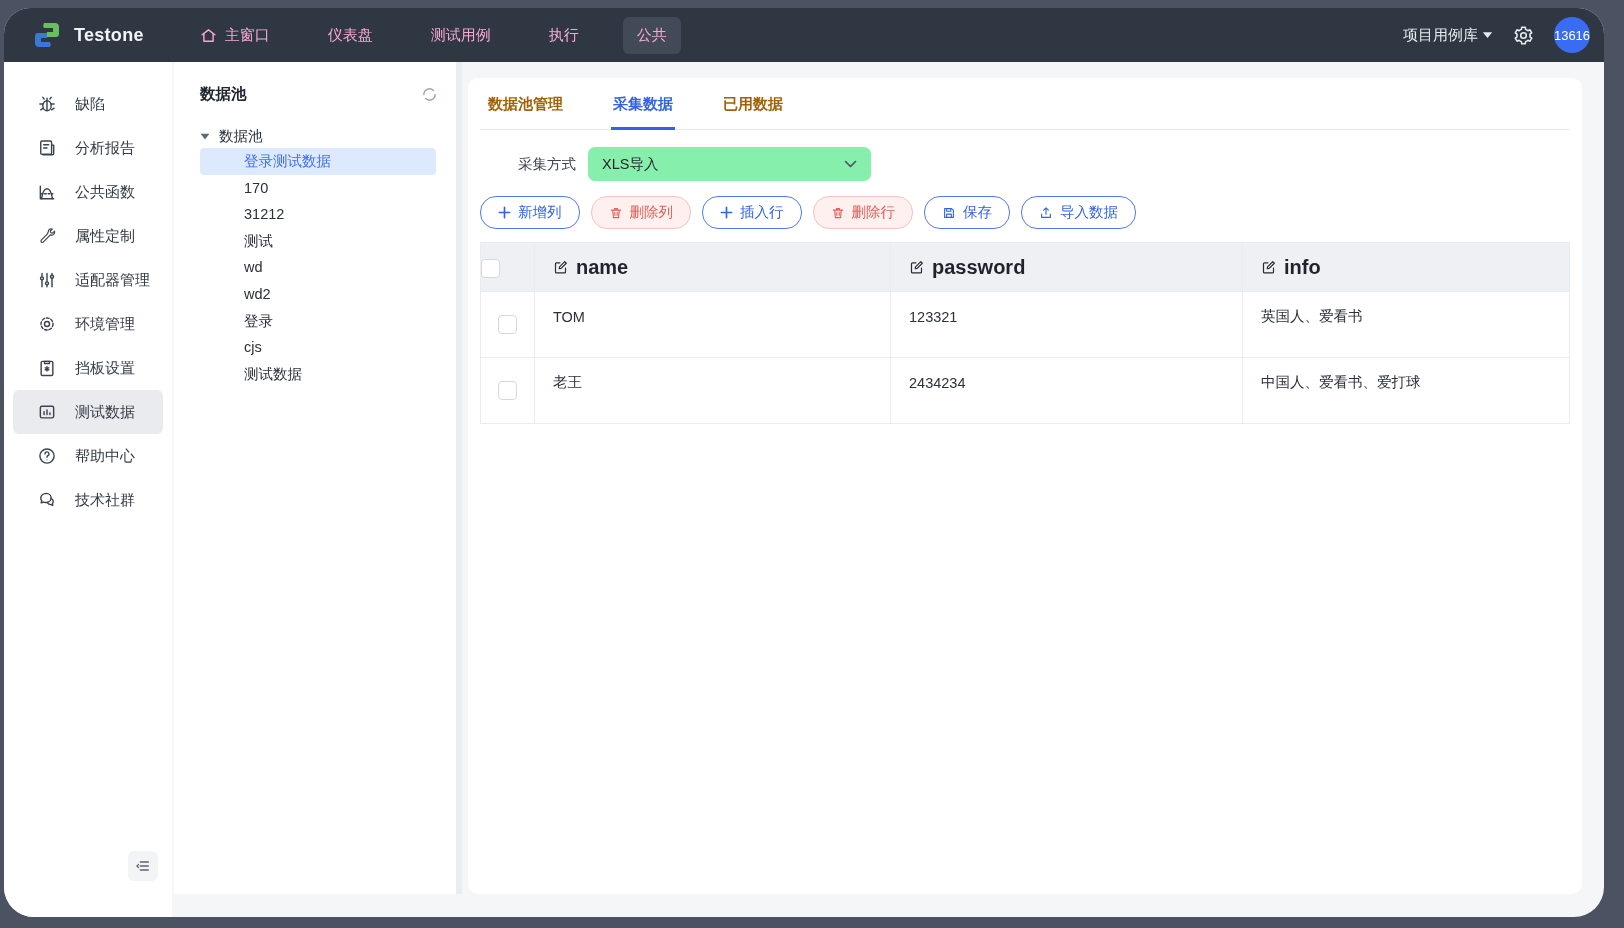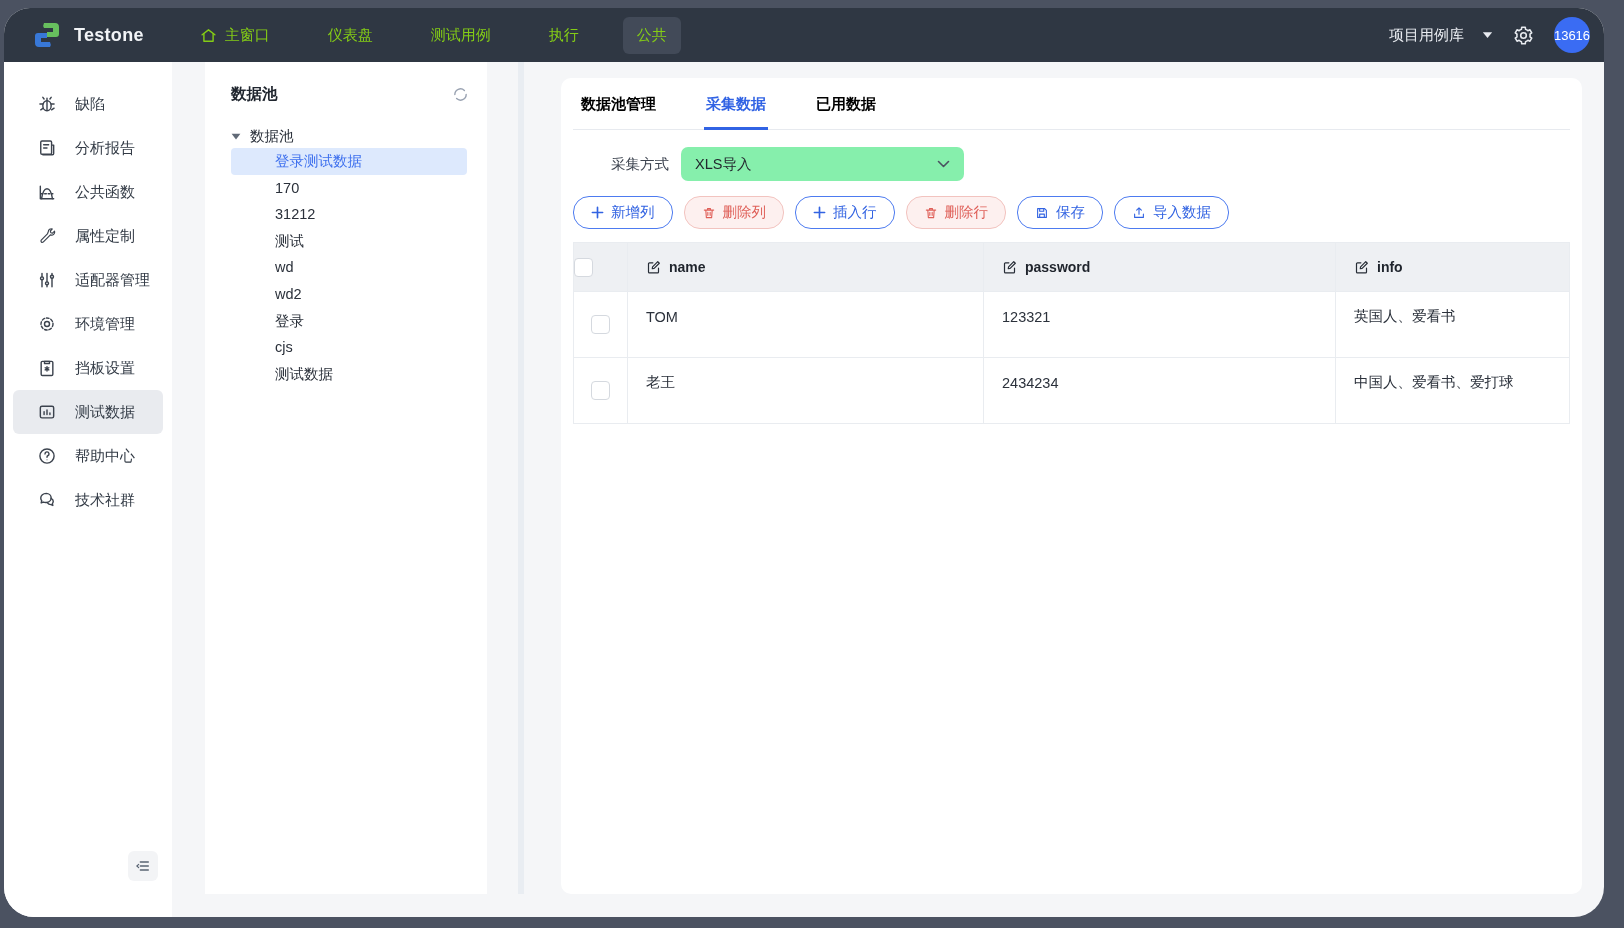--- a/index.html
+++ b/index.html
@@ -17,32 +17,32 @@
   
   .navbar{
     height:54px;flex-shrink:0;background:#2f3743;display:flex;align-items:center;
     padding:0 14px 0 28px;color:#e8ebf0;
   }
   .brand{display:flex;align-items:center;gap:12px;}
   .brand-name{font-size:18px;font-weight:600;color:#f2f4f7;letter-spacing:.3px;}
   .nav-menu{display:flex;align-items:center;margin-left:42px;gap:30px;}
   .nav-item{
     display:flex;align-items:center;gap:8px;padding:9px 14px;border-radius:6px;
-    font-size:15px;color:#84cc16;cursor:pointer;white-space:nowrap;
+    font-size:15px;color:#f9a8d4;cursor:pointer;white-space:nowrap;
   }
   .nav-item.active{background:#424a58;}
   .nav-right{margin-left:auto;display:flex;align-items:center;gap:20px;}
-  .project-select{display:flex;align-items:center;gap:18px;font-size:15px;cursor:pointer;}
+  .project-select{display:flex;align-items:center;gap:4px;font-size:15px;cursor:pointer;}
   .avatar{
     width:36px;height:36px;border-radius:50%;background:#3a6cf3;color:#fff;
     font-size:13px;display:flex;align-items:center;justify-content:center;
     overflow:hidden;flex-shrink:0;
   }
   
-  .content{flex:1;display:flex;min-height:0;gap:31px;}
+  .content{flex:1;display:flex;min-height:0;}
   
   .sidebar{width:168px;background:#fff;padding-top:20px;position:relative;flex-shrink:0;}
   .side-item{
     height:44px;display:flex;align-items:center;gap:18px;
     margin:0 9px;padding:0 8px 0 24px;border-radius:6px;
     font-size:15px;color:#333b46;cursor:pointer;white-space:nowrap;
   }
   .side-item.selected{background:#e9ebef;}
   .side-item .icn{color:#3c434e;display:flex;}
   .collapse-btn{
@@ -65,21 +65,21 @@
     height:26.6px;line-height:26.6px;padding-left:44px;margin-right:2px;
     font-size:14.5px;color:#2a303a;border-radius:4px;cursor:pointer;
     white-space:nowrap;overflow:hidden;
   }
   .tree-item.selected{background:#dde9fd;color:#3e70ee;}
   .scroll-strip{width:6px;background:#e9edf2;margin-bottom:23px;flex-shrink:0;}
   
   .main-wrap{flex:1;padding:16px 22px 23px 6px;min-width:0;box-sizing:border-box;}
   .card{background:#fff;height:100%;border-radius:10px;padding:0 12px;box-sizing:border-box;}
   .tabs-bar{display:flex;gap:46px;padding:0 6px;border-bottom:1px solid #e7eaef;}
-  .tab{padding:17px 2px 13px;font-size:15px;color:#000000;font-weight:600;cursor:pointer;border-bottom:3px solid transparent;margin-bottom:-1px;}
+  .tab{padding:17px 2px 13px;font-size:15px;color:#a16207;font-weight:600;cursor:pointer;border-bottom:3px solid transparent;margin-bottom:-1px;}
   .tab.active{color:#3163e4;border-bottom-color:#3163e4;}
   .form-row{margin-top:17px;display:flex;align-items:center;}
   .form-label{width:96px;text-align:right;font-size:14.5px;color:#3d4450;}
   .select{
     width:283px;height:34px;margin-left:12px;background:#86efac;border-radius:7px;
     display:flex;align-items:center;justify-content:space-between;
     padding:0 14px;box-sizing:border-box;font-size:14.5px;color:#23272e;cursor:pointer;
   }
   .select .chev{color:#4a5160;display:flex;}
   .toolbar{margin-top:15px;display:flex;gap:11px;}
@@ -89,21 +89,21 @@
     font-family:inherit;
   }
   .btn.blue{color:#3263e2;border-color:#4d7bf0;}
   .btn.red{color:#df5f58;border-color:#f2c3bf;background:#fdf0ef;}
   .btn .bicn{display:flex;}
   
   .dtable{margin-top:13px;width:100%;border-collapse:collapse;}
   .dtable th,.dtable td{border:1px solid #e9ecf0;}
   .dtable th{
     background:#eef0f3;height:48px;text-align:left;padding:0 0 0 18px;
-    font-size:14px;font-weight:700;color:#1f242c;
+    font-size:20px;font-weight:700;color:#1f242c;
   }
   .dtable td{height:49px;padding:0 0 16px 18px;font-size:14.5px;color:#2b313b;background:#fff;}
   .th-inner{display:flex;align-items:center;gap:8px;}
   .cbcell{width:53px;text-align:center;padding:0 !important;}
   .checkbox{
     display:inline-block;width:17px;height:17px;border:1.5px solid #d5d9df;
     border-radius:4px;background:#fff;vertical-align:middle;cursor:pointer;
   }
   .col-name{width:337px;} .col-pass{width:333px;}
 </style>

